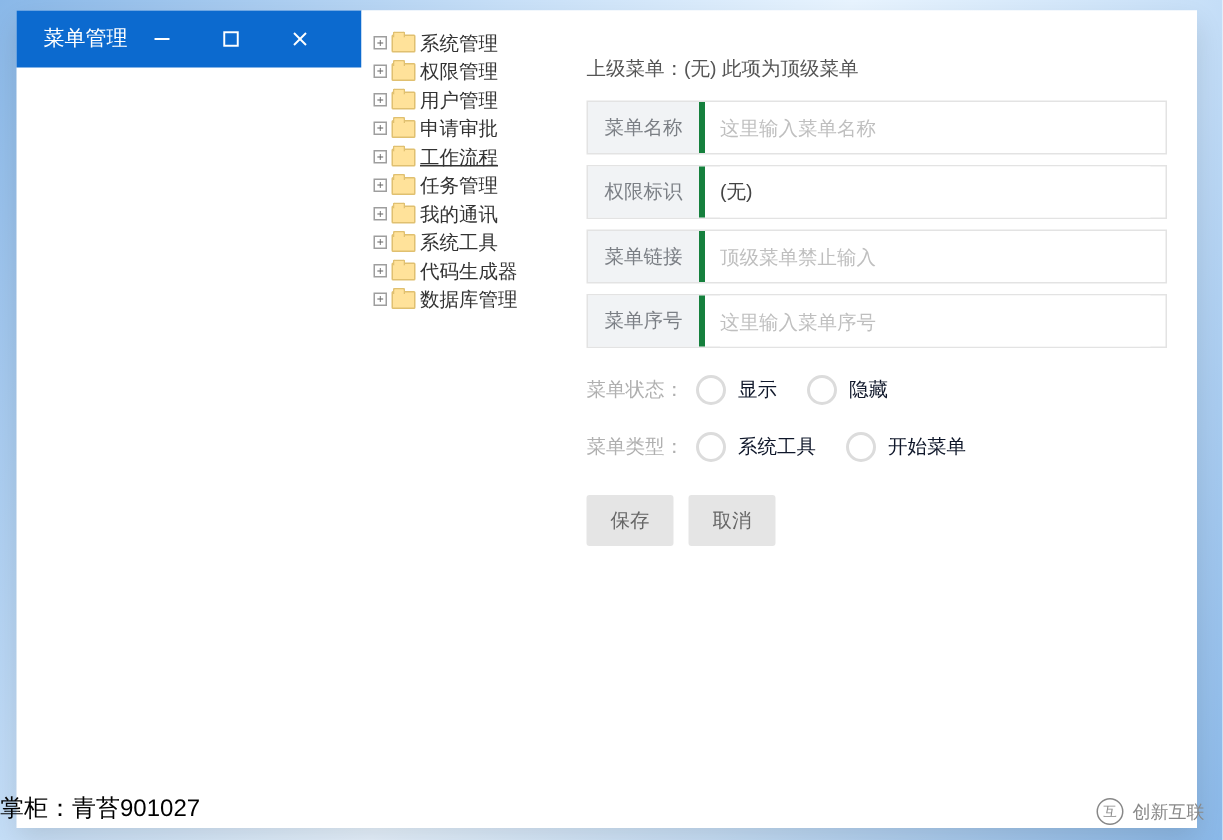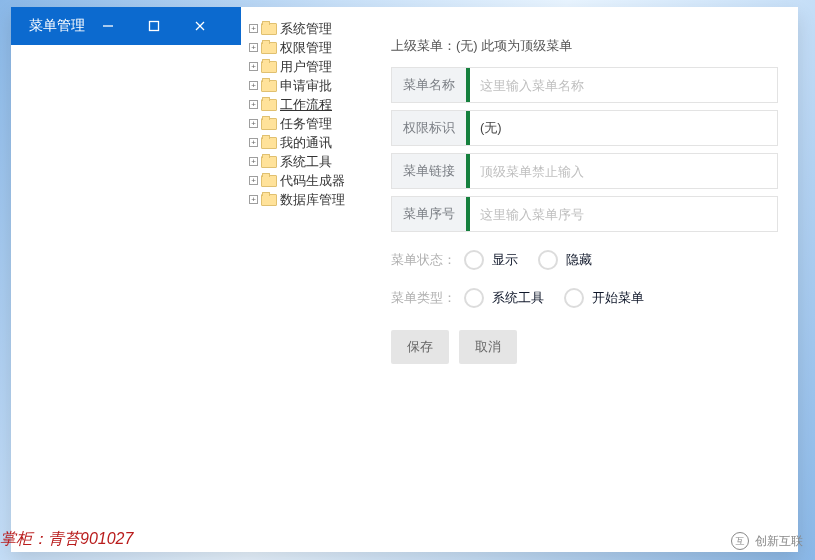--- a/index.html
+++ b/index.html
@@ -145,24 +145,23 @@
       color: #666;
       font-size: 13px;
       border-radius: 2px;
       cursor: pointer;
       font-family: inherit;
     }
     .footer {
       position: absolute;
       left: 0;
       bottom: 10px;
-      color: #b91c1c;
+      color: #000000;
       font-size: 16px;
       font-weight: 500;
-      font-style: italic;
     }
     .watermark {
       position: absolute;
       right: 12px;
       bottom: 10px;
       display: flex;
       align-items: center;
       gap: 6px;
       color: #888;
       font-size: 12px;

